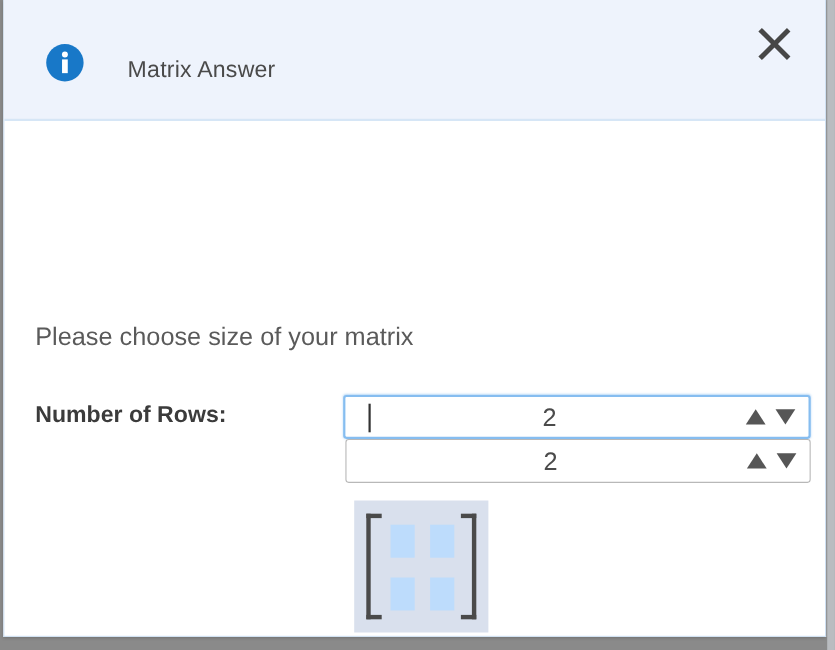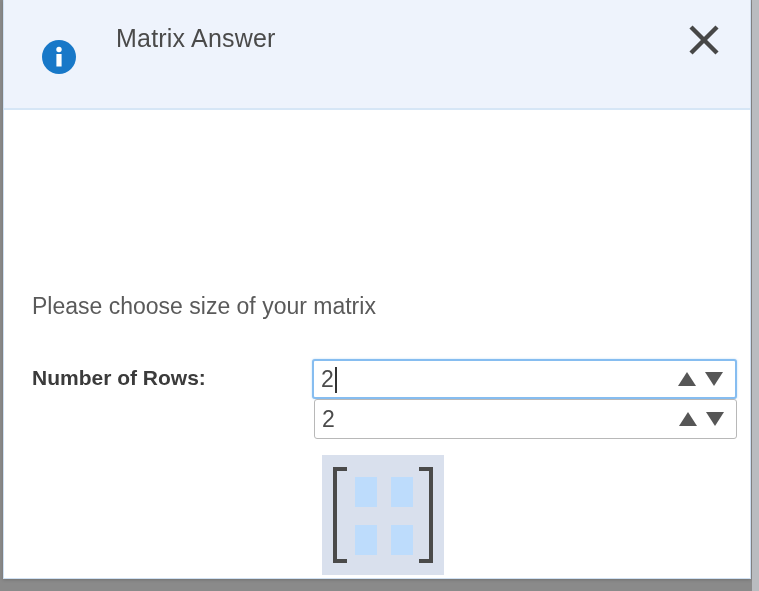--- a/index.html
+++ b/index.html
@@ -39,22 +39,22 @@
   #info-icon {
     position: absolute;
     left: 37px;
     top: 39px;
     width: 36px;
     height: 36px;
   }
   #title-text {
     position: absolute;
     left: 112px;
-    top: 24px;
-    font-size: 25px;
+    top: 52px;
+    font-size: 21px;
     color: #4a4a4a;
     letter-spacing: 0.2px;
     white-space: nowrap;
   }
   #close-button {
     position: absolute;
     right: 23px;
     top: 17px;
     width: 46px;
     height: 46px;
@@ -62,20 +62,21 @@
     display: flex;
     align-items: center;
     justify-content: center;
   }
   #close-button svg { display: block; }
 
   
   #body {
     position: relative;
     height: 467px;
+    text-align: center;
   }
   #prompt {
     position: absolute;
     left: 28px;
     top: 183px;
     font-size: 23px;
     color: #5a5a5a;
     white-space: nowrap;
   }
 

